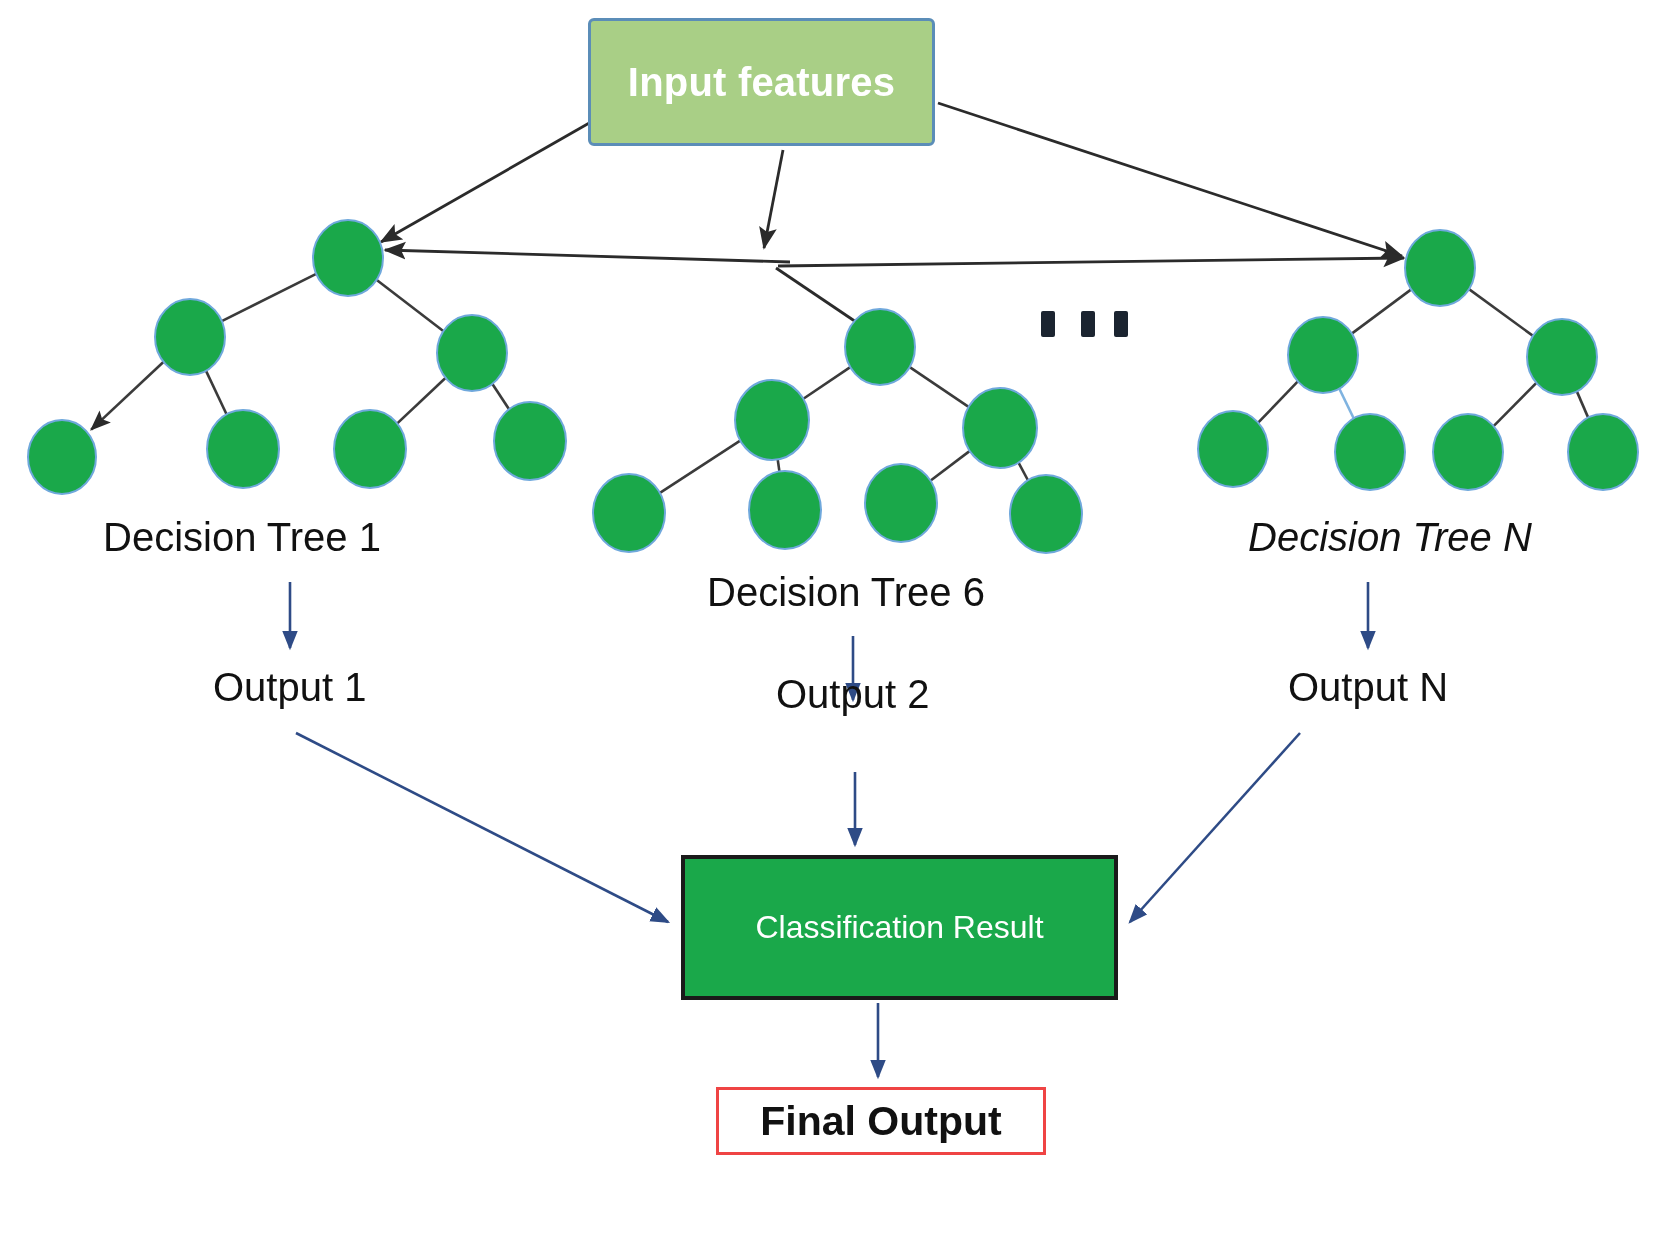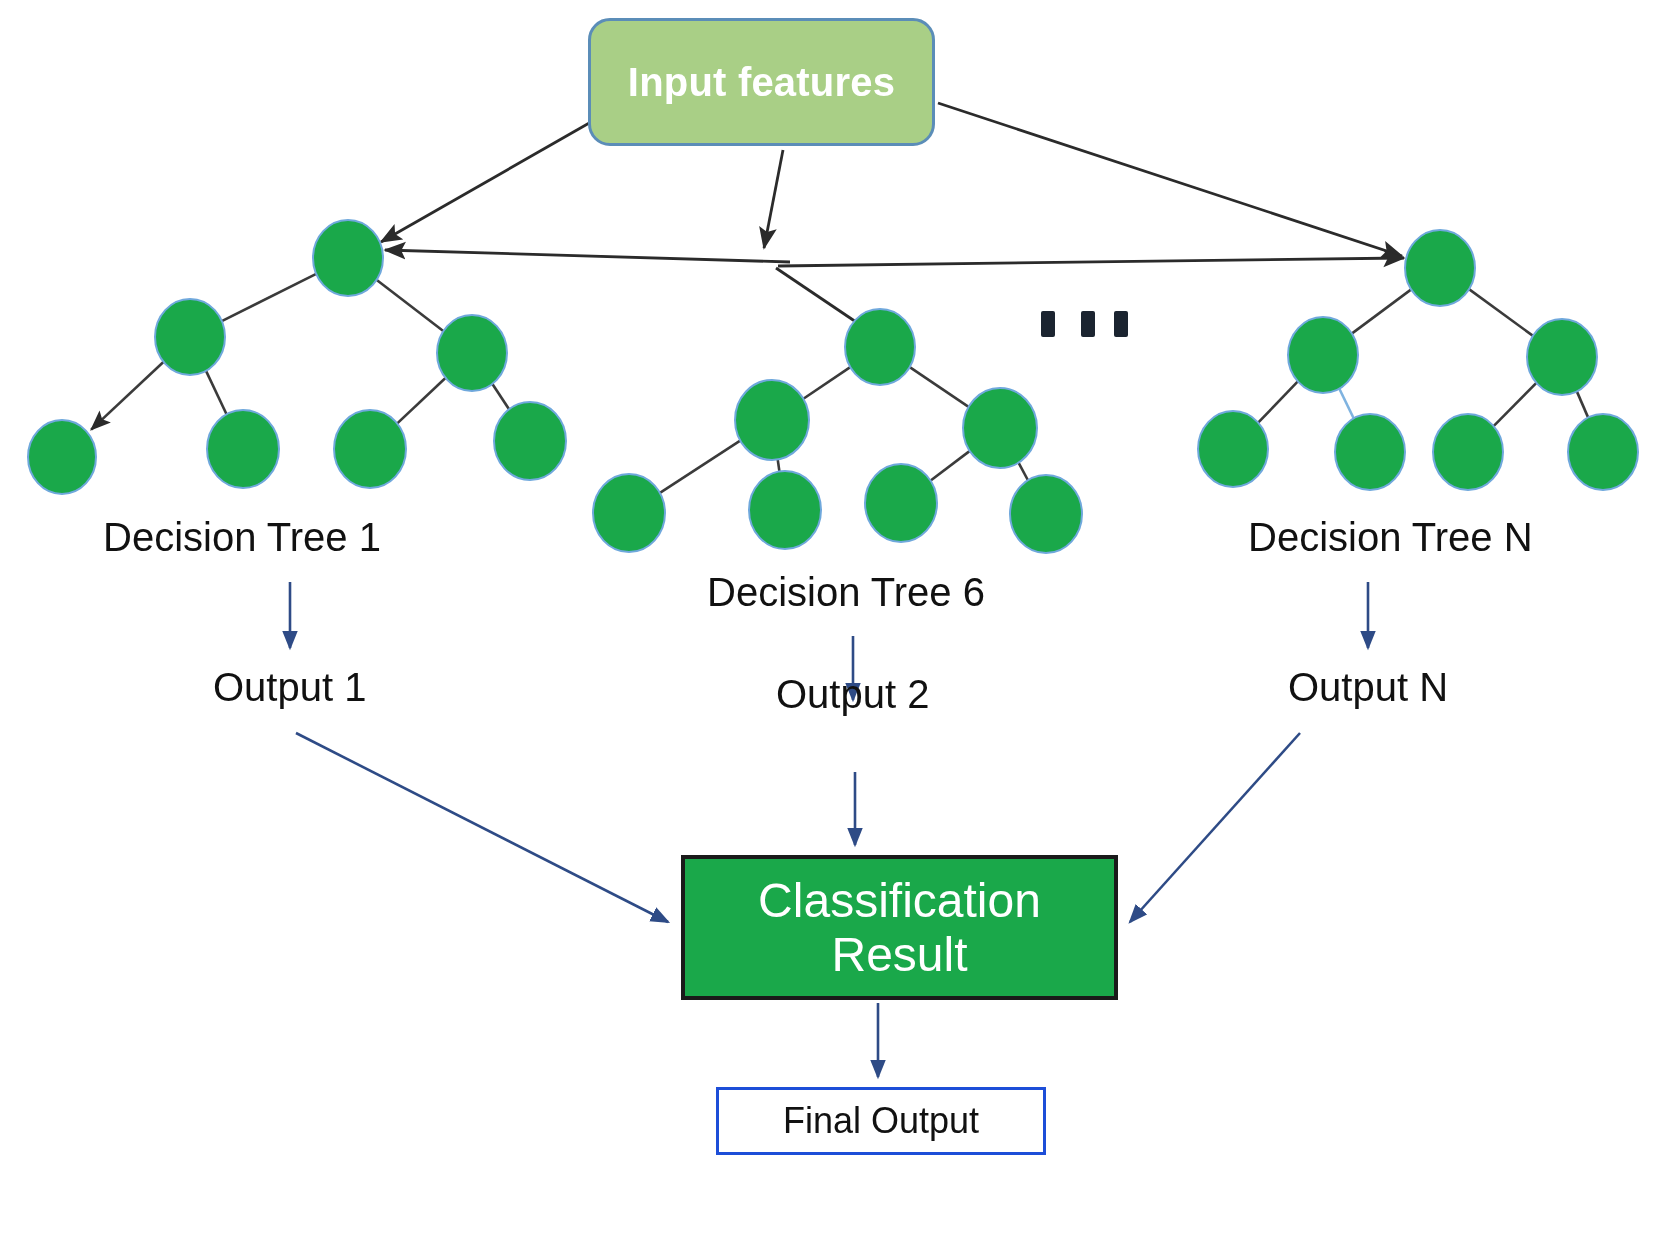--- a/index.html
+++ b/index.html
@@ -60,60 +60,60 @@
     justify-content: center;
     text-align: center;
   }
   #input-features-box {
     left: 588px;
     top: 18px;
     width: 347px;
     height: 128px;
     background: #a9cf86;
     border: 3px solid #5b8db8;
-    border-radius: 22px;
+    border-radius: 6px;
     color: #ffffff;
     font-size: 40px;
     font-weight: bold;
     letter-spacing: 0.2px;
   }
   #classification-box {
     left: 681px;
     top: 855px;
     width: 437px;
     height: 145px;
     background: #1aa84a;
     border: 4px solid #1a1a1a;
     color: #ffffff;
-    font-size: 48px;
+    font-size: 32px;
     line-height: 1.12;
     font-weight: normal;
   }
   #final-output-box {
     left: 716px;
     top: 1087px;
     width: 330px;
     height: 68px;
     background: #ffffff;
-    border: 3px solid #1d4ed8;
+    border: 3px solid #ef4444;
     color: #111111;
-    font-size: 36px;
-    font-weight: normal;
+    font-size: 41px;
+    font-weight: bold;
   }
   
   .label {
     position: absolute;
     color: #111111;
     font-size: 40px;
     white-space: nowrap;
     font-weight: normal;
   }
   #tree-1-label { left: 103px;  top: 515px; }
   #tree-2-label { left: 707px;  top: 570px; }
-  #tree-n-label { left: 1248px; top: 515px; }
+  #tree-n-label { left: 1248px; top: 515px; font-style: italic; }
   #output-1-label { left: 213px;  top: 665px; }
   #output-2-label { left: 776px;  top: 672px; }
   #output-n-label { left: 1288px; top: 665px; }
 </style>
 </head>
 <body>
 
 <div id="canvas">
 
   <svg class="diagram" viewBox="0 0 1656 1250">

